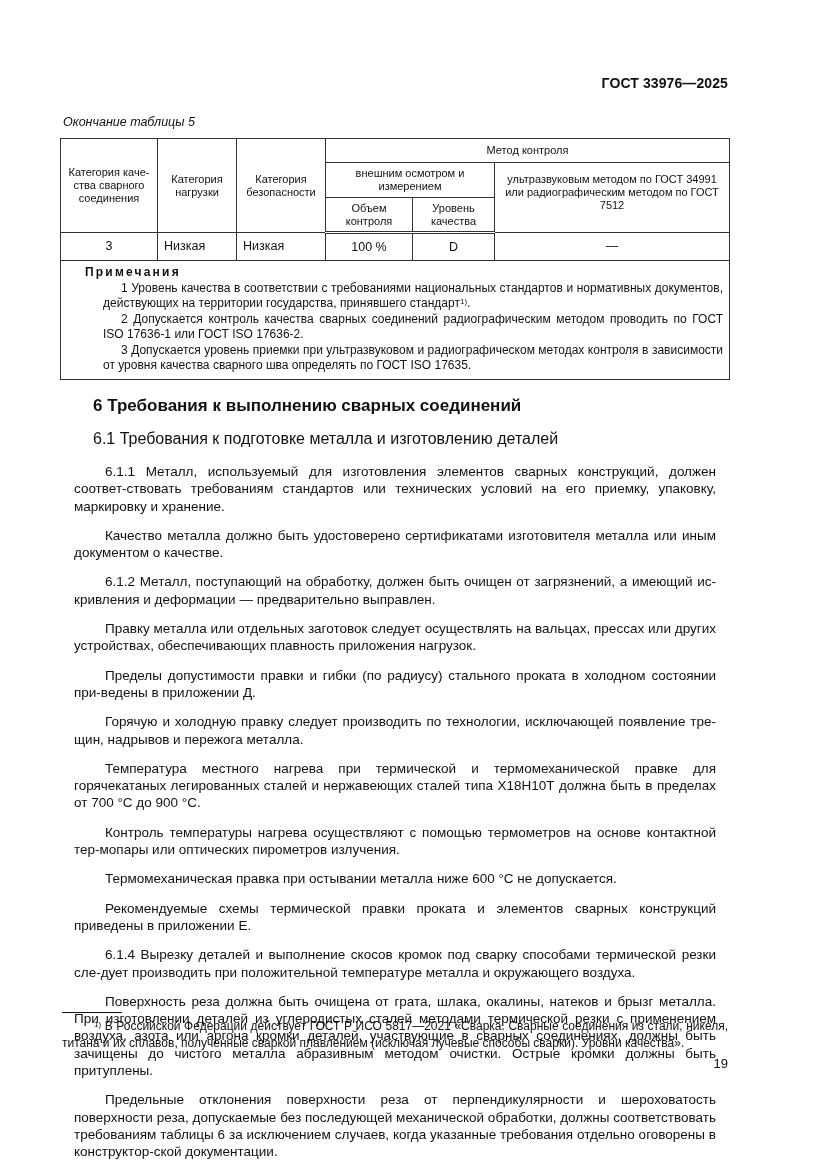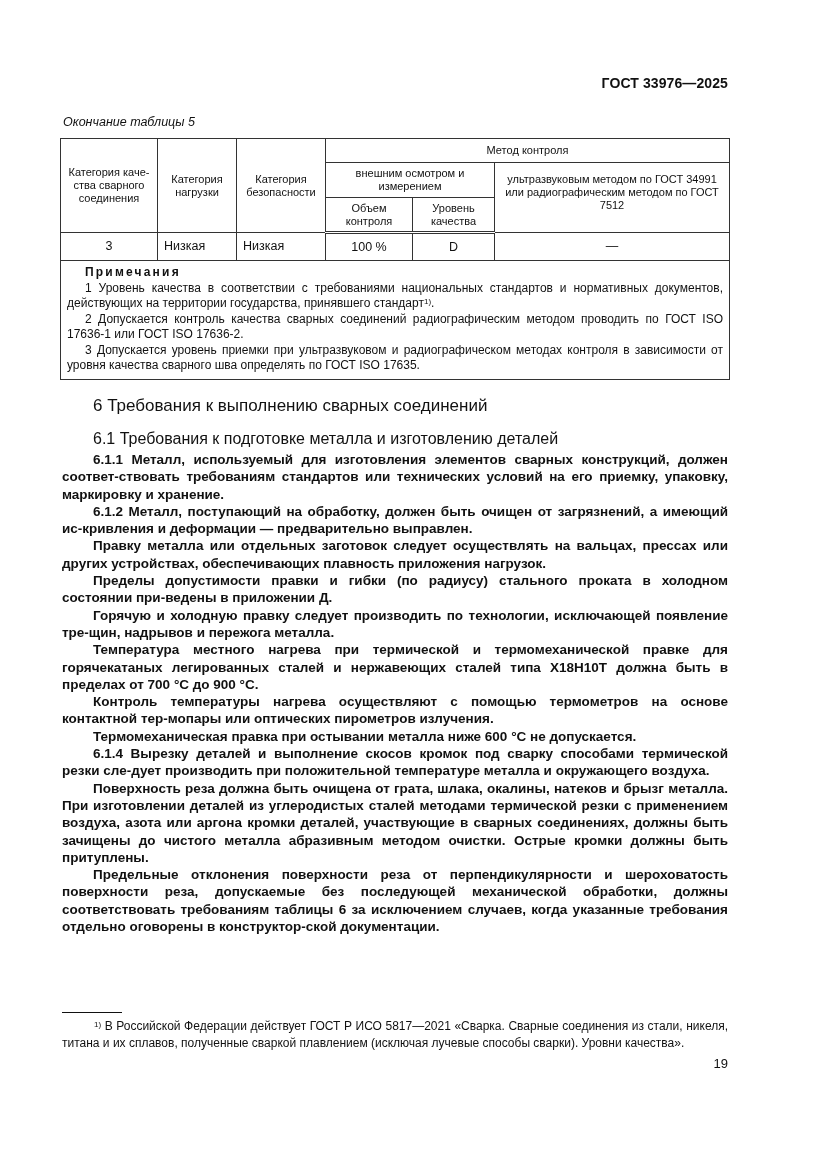--- a/index.html
+++ b/index.html
@@ -8,25 +8,25 @@
   .hdr-code { position:absolute; top:75px; right:99px; font-weight:bold; font-size:14px; letter-spacing:0.1px; }
   .tbl-caption { position:absolute; top:115px; left:63px; font-style:italic; font-size:12.5px; }
   table.t5 { position:absolute; top:138px; left:60px; width:669px; border-collapse:collapse;
              font-size:11px; table-layout:fixed; }
   table.t5 td { border:1px solid #333; text-align:center; vertical-align:middle; padding:1px 3px; line-height:13px; }
   table.t5 tr.head-end td { border-bottom:3px double #333; }
   table.t5 td.data { font-size:12.5px; height:24px; }
   table.t5 td.data.left { text-align:left; padding-left:6px; }
   table.t5 td.notes { text-align:justify; font-size:12px; line-height:15.5px; padding:4px 6px 5px 6px; vertical-align:top; }
   .notes-title { letter-spacing:2.2px; padding-left:18px; display:block;font-weight:bold; }
-  .ind { text-indent:18px; display:block; }
-  .sec6 { position:absolute; top:396px; left:93px; font-weight:normal; font-size:17px; }
+  .ind { text-indent:18px; display:block;margin-left:36px; }
+  .sec6 { position:absolute; top:396px; left:93px; font-weight:bold; font-size:17px; }
   .sec61 { position:absolute; top:430px; left:93px; font-weight:normal; font-size:16px; }
   .body { position:absolute; top:450px; left:62px; width:666px; font-size:13.5px; line-height:17.3px; text-align:justify; }
-  .body p { margin:0; text-indent:31px;font-weight:bold; }
+  .body p { margin:12px; text-indent:31px; }
   .fn-rule { position:absolute; top:1012px; left:62px; width:60px; border-top:1px solid #111; }
   .fn { position:absolute; top:1018px; left:62px; width:666px; font-size:12px; line-height:17px; text-align:justify; }
   .fn p { margin:0; text-indent:32px; }
   sup { font-size:8px; vertical-align:top; position:relative; top:-2px; }
   .pagenum { position:absolute; top:1056px; right:99px; font-size:13px; }
 </style>
 </head>
 <body>
 
 <div class="hdr-code">ГОСТ 33976—2025</div>
@@ -74,27 +74,29 @@
     </td>
   </tr>
 </tbody>
   </table>
 
 <div class="sec6">6 Требования к выполнению сварных соединений</div>
 <div class="sec61">6.1 Требования к подготовке металла и изготовлению деталей</div>
 
 <div class="body" style="top:451px">
   <p>6.1.1 Металл, используемый для изготовления элементов сварных конструкций, должен соответ-ствовать требованиям стандартов или технических условий на его приемку, упаковку, маркировку и хранение.</p>
+  <p>Качество металла должно быть удостоверено сертификатами изготовителя металла или иным документом о качестве.</p>
   <p>6.1.2 Металл, поступающий на обработку, должен быть очищен от загрязнений, а имеющий ис-кривления и деформации — предварительно выправлен.</p>
   <p>Правку металла или отдельных заготовок следует осуществлять на вальцах, прессах или других устройствах, обеспечивающих плавность приложения нагрузок.</p>
   <p>Пределы допустимости правки и гибки (по радиусу) стального проката в холодном состоянии при-ведены в приложении Д.</p>
   <p>Горячую и холодную правку следует производить по технологии, исключающей появление тре-щин, надрывов и пережога металла.</p>
   <p>Температура местного нагрева при термической и термомеханической правке для горячекатаных легированных сталей и нержавеющих сталей типа Х18Н10Т должна быть в пределах от 700 °С до 900 °С.</p>
   <p>Контроль температуры нагрева осуществляют с помощью термометров на основе контактной тер-мопары или оптических пирометров излучения.</p>
   <p>Термомеханическая правка при остывании металла ниже 600 °С не допускается.</p>
+  <p>Рекомендуемые схемы термической правки проката и элементов сварных конструкций приведены в приложении Е.</p>
   <p>6.1.4 Вырезку деталей и выполнение скосов кромок под сварку способами термической резки сле-дует производить при положительной температуре металла и окружающего воздуха.</p>
   <p>Поверхность реза должна быть очищена от грата, шлака, окалины, натеков и брызг металла. При изготовлении деталей из углеродистых сталей методами термической резки с применением воздуха, азота или аргона кромки деталей, участвующие в сварных соединениях, должны быть зачищены до чистого металла абразивным методом очистки. Острые кромки должны быть притуплены.</p>
   <p>Предельные отклонения поверхности реза от перпендикулярности и шероховатость поверхности реза, допускаемые без последующей механической обработки, должны соответствовать требованиям таблицы 6 за исключением случаев, когда указанные требования отдельно оговорены в конструктор-ской документации.</p>
 </div>
 
 <div class="fn-rule"></div>
 <div class="fn">
   <p><sup>1)</sup> <span>В Российской Федерации действует ГОСТ Р ИСО 5817—2021 «Сварка. Сварные соединения из стали, никеля, титана и их сплавов, полученные сваркой плавлением (исключая лучевые способы сварки). Уровни качества».</span></p>
 </div>
 

